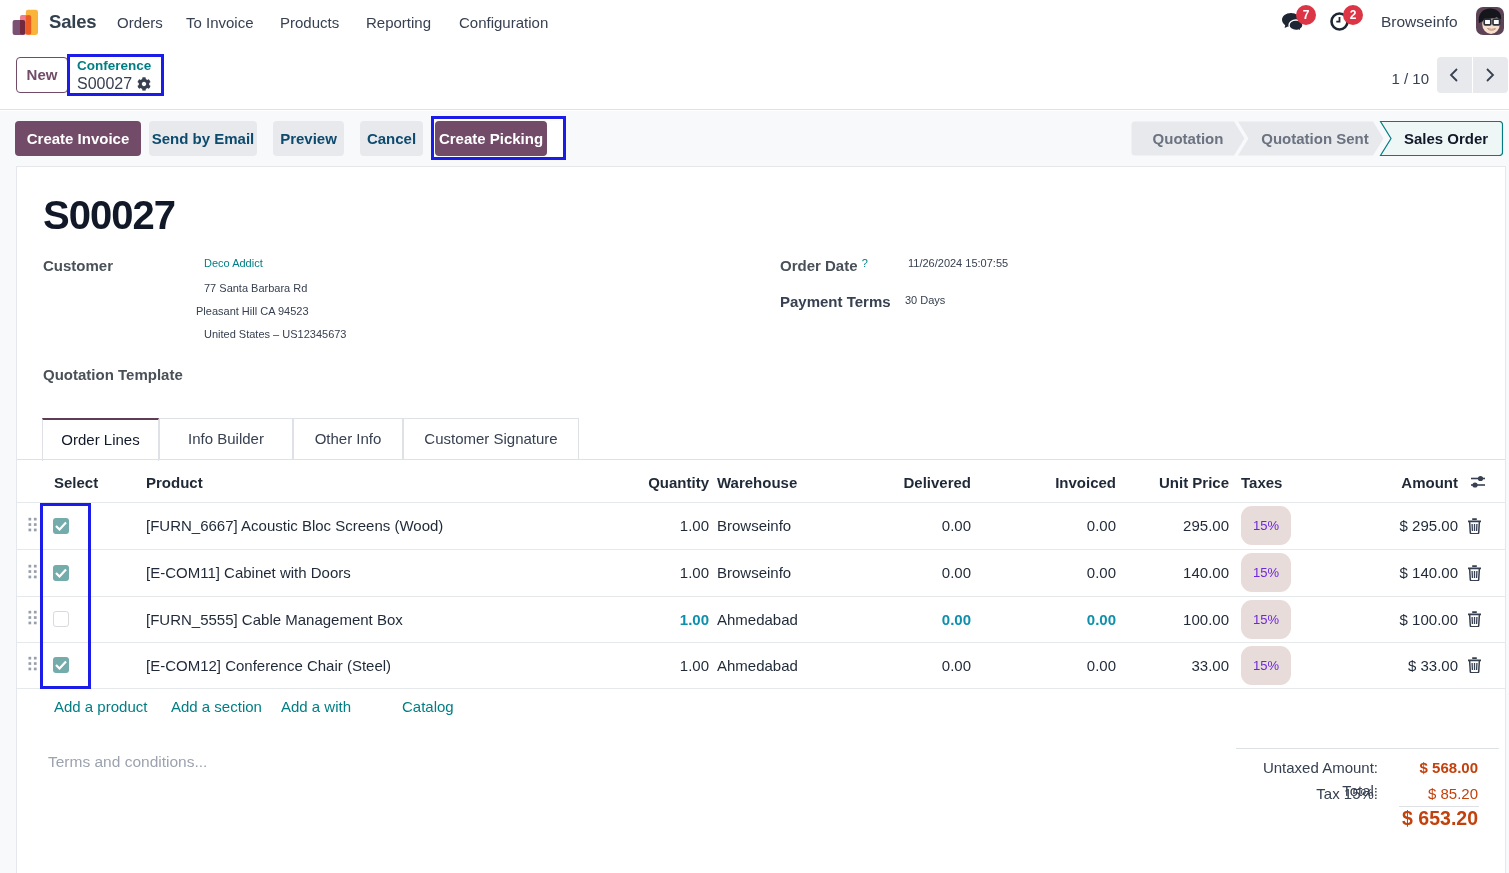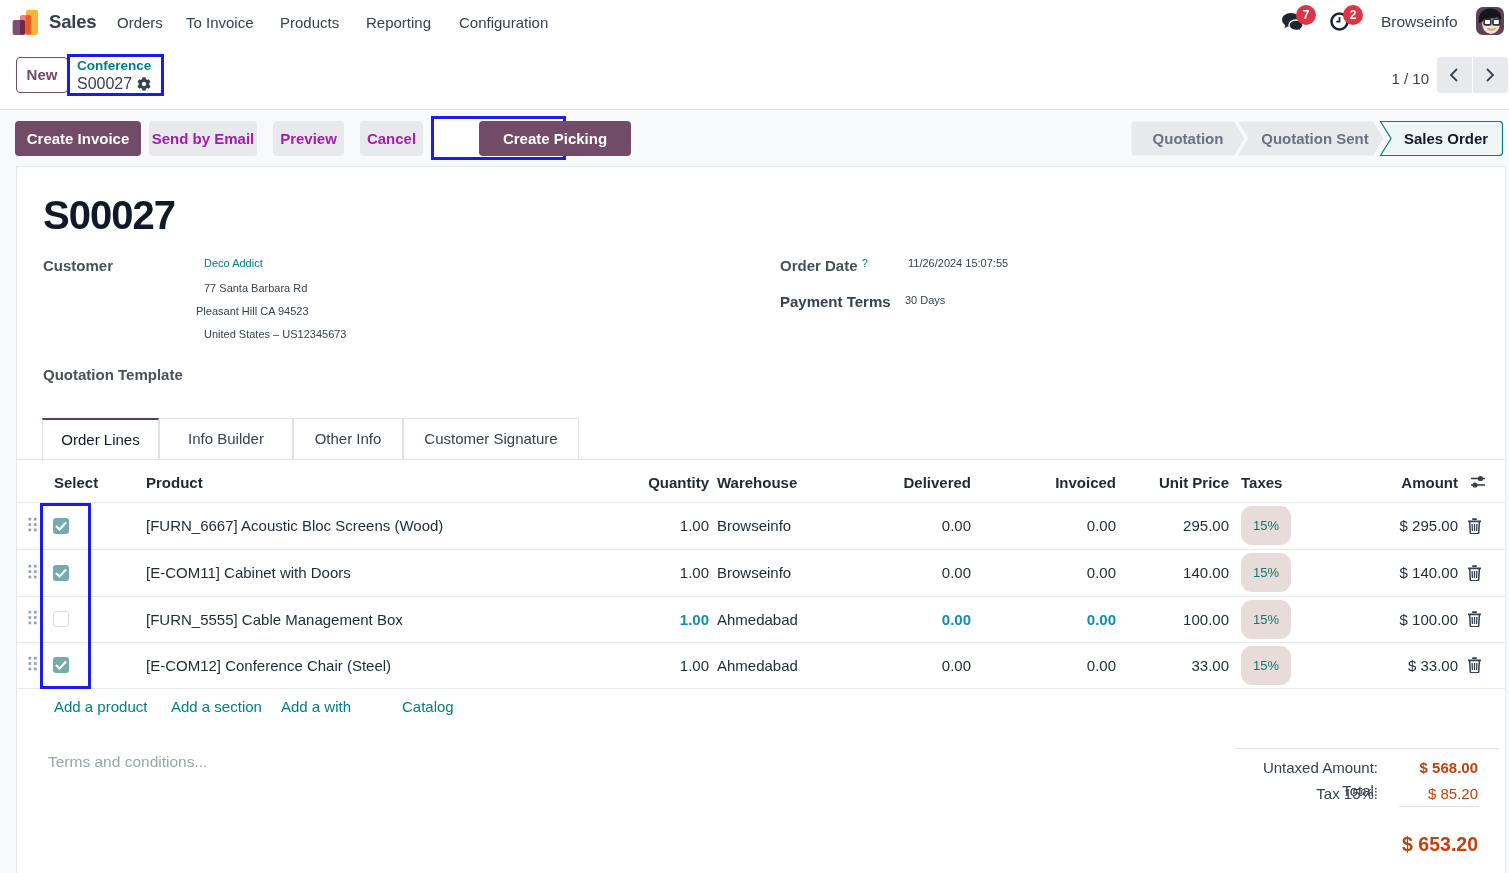--- a/index.html
+++ b/index.html
@@ -23,21 +23,21 @@
 #pprev { right:37px; border-radius:4px 0 0 4px; }
 #pnext { right:1px; border-radius:0 4px 4px 0; }
 .pbtn svg { position:absolute; left:10px; top:10px; }
 
 
 #actionarea { position:absolute; top:111px; left:0; width:1509px; height:762px; background:#f8f9fa; }
 
 
 .btn { position:absolute; top:10px; height:35px; border-radius:4px; font-size:15px; font-weight:600; text-align:center; }
 .btn-p { background:#714B67; color:#fff; }
-.btn-g { background:#e7e9ed; color:#a21caf; }
+.btn-g { background:#e7e9ed; color:#0c4a6e; }
 
 
 #sheet { position:absolute; top:55px; left:16px; width:1490px; height:707px; background:#fff; border:1px solid #e4e7eb; border-bottom:none; }
 
 #title { position:absolute; left:26px; top:26px; font-size:40px; font-weight:700; color:#111827; letter-spacing:-1px; }
 
 .flabel { position:absolute; font-size:15px; font-weight:600; color:#495057; }
 .fval { position:absolute; font-size:11px; color:#374151; }
 a.teal { color:#017E84; text-decoration:none; }
 
@@ -55,21 +55,21 @@
 #lines tbody tr { border-top:1px solid #e6e9ec; }
 #lines tbody tr.last { border-bottom:1px solid #e6e9ec; }
 #lines .num { text-align:right; padding-right:3px; }
 #lines .teal2 { color:#0e90ad; font-weight:700; }
 
 .cb { width:16px; height:16px; border-radius:3px; margin-left:8px; }
 .cb.on { background:#74abab; position:relative; }
 .cb.off { background:#fff; border:1px solid #d8dadd; }
 .cb.on svg { position:absolute; left:2px; top:3px; }
 
-.pill { display:inline-block; background:#e8dcda; color:#0f766e; border-radius:11px; font-size:13px; font-weight:500; padding:12px 12px; }
+.pill { display:inline-block; background:#e8dcda; color:#6d28d9; border-radius:11px; font-size:13px; font-weight:500; padding:12px 12px; }
 
 
 .addlink { position:absolute; font-size:15px; color:#017E84; }
 
 
 #terms { position:absolute; left:31px; top:586px; font-size:15.5px; color:#9ca3af; }
 #totline1 { position:absolute; left:1219px; top:581px; width:263px; height:1px; background:#dee2e6; }
 #totline2 { position:absolute; left:1382px; top:639px; width:80px; height:1px; background:#dee2e6; }
 .tlabel { position:absolute; font-size:15px; color:#374151; text-align:right; width:160px; }
 .tval { position:absolute; font-size:15px; color:#c2410c; text-align:right; width:120px; }
@@ -141,21 +141,21 @@
       </div>
   </div>
 </div>
 
 <div id="actionarea">
   <div class="btn btn-p" style="left:15px;width:126px;line-height:35px;">Create Invoice</div>
   <div class="btn btn-g" style="left:149px;width:108px;line-height:35px;">Send by Email</div>
   <div class="btn btn-g" style="left:273px;width:71px;line-height:35px;">Preview</div>
   <div class="btn btn-g" style="left:360px;width:63px;line-height:35px;">Cancel</div>
   <div class="annot" style="left:431px;top:5px;width:135px;height:44px;background:#fff;"></div>
-  <div class="btn btn-p" style="left:435px;width:152px;line-height:35px;margin-left:44px;">Create Picking</div>
+  <div class="btn btn-p" style="left:435px;width:112px;line-height:35px;">Create Picking</div>
 
   <svg style="position:absolute;left:1131px;top:10px" width="372" height="35" viewBox="0 0 372 35">
     <path d="M4 0.5 H103 L113.5 17.5 L103 34.5 H4 A3.5 3.5 0 0 1 0.5 31 V4 A3.5 3.5 0 0 1 4 0.5 Z" fill="#e7e9ed"></path>
     <path d="M107 0.5 H242 L252.5 17.5 L242 34.5 H107 L117.5 17.5 Z" fill="#e7e9ed"></path>
     <path d="M249.5 0.5 H368.5 A3 3 0 0 1 371.5 3.5 V31.5 A3 3 0 0 1 368.5 34.5 H249.5 L260 17.5 Z" fill="#eef6f6" stroke="#017E84" stroke-width="1.2"></path>
     <text x="57" y="23" font-size="15" font-weight="600" fill="#6b7280" text-anchor="middle" font-family="Liberation Sans">Quotation</text>
     <text x="184" y="23" font-size="15" font-weight="600" fill="#6b7280" text-anchor="middle" font-family="Liberation Sans">Quotation Sent</text>
     <text x="315" y="23" font-size="15" font-weight="700" fill="#111827" text-anchor="middle" font-family="Liberation Sans">Sales Order</text>
   </svg>
 
@@ -360,17 +360,17 @@
     <div class="addlink" style="left:385px;top:531px;">Catalog</div>
 
     <div id="terms">Terms and conditions...</div>
     <div id="totline1"></div>
     <div class="tlabel" style="left:1201px;top:592px;">Untaxed Amount:</div>
     <div class="tval" style="left:1341px;top:592px;font-weight:700;">$&nbsp;568.00</div>
     <div class="tlabel" style="left:1201px;top:618px;">Tax 15%:</div>
     <div class="tval" style="left:1341px;top:618px;">$&nbsp;85.20</div>
     <div id="totline2"></div>
     <div class="tlabel" style="left:1201px;top:615px;">Total:</div>
-    <div class="tval" style="left:1341px;top:640px;font-weight:700;font-size:19.5px;margin-top:26px;">$&nbsp;653.20</div>
+    <div class="tval" style="left:1341px;top:640px;font-weight:700;font-size:19.5px;">$&nbsp;653.20</div>
 
     <div class="annot" style="left:23px;top:336px;width:51px;height:186px;"></div>
   </div>
 </div>
 
 </body></html>

